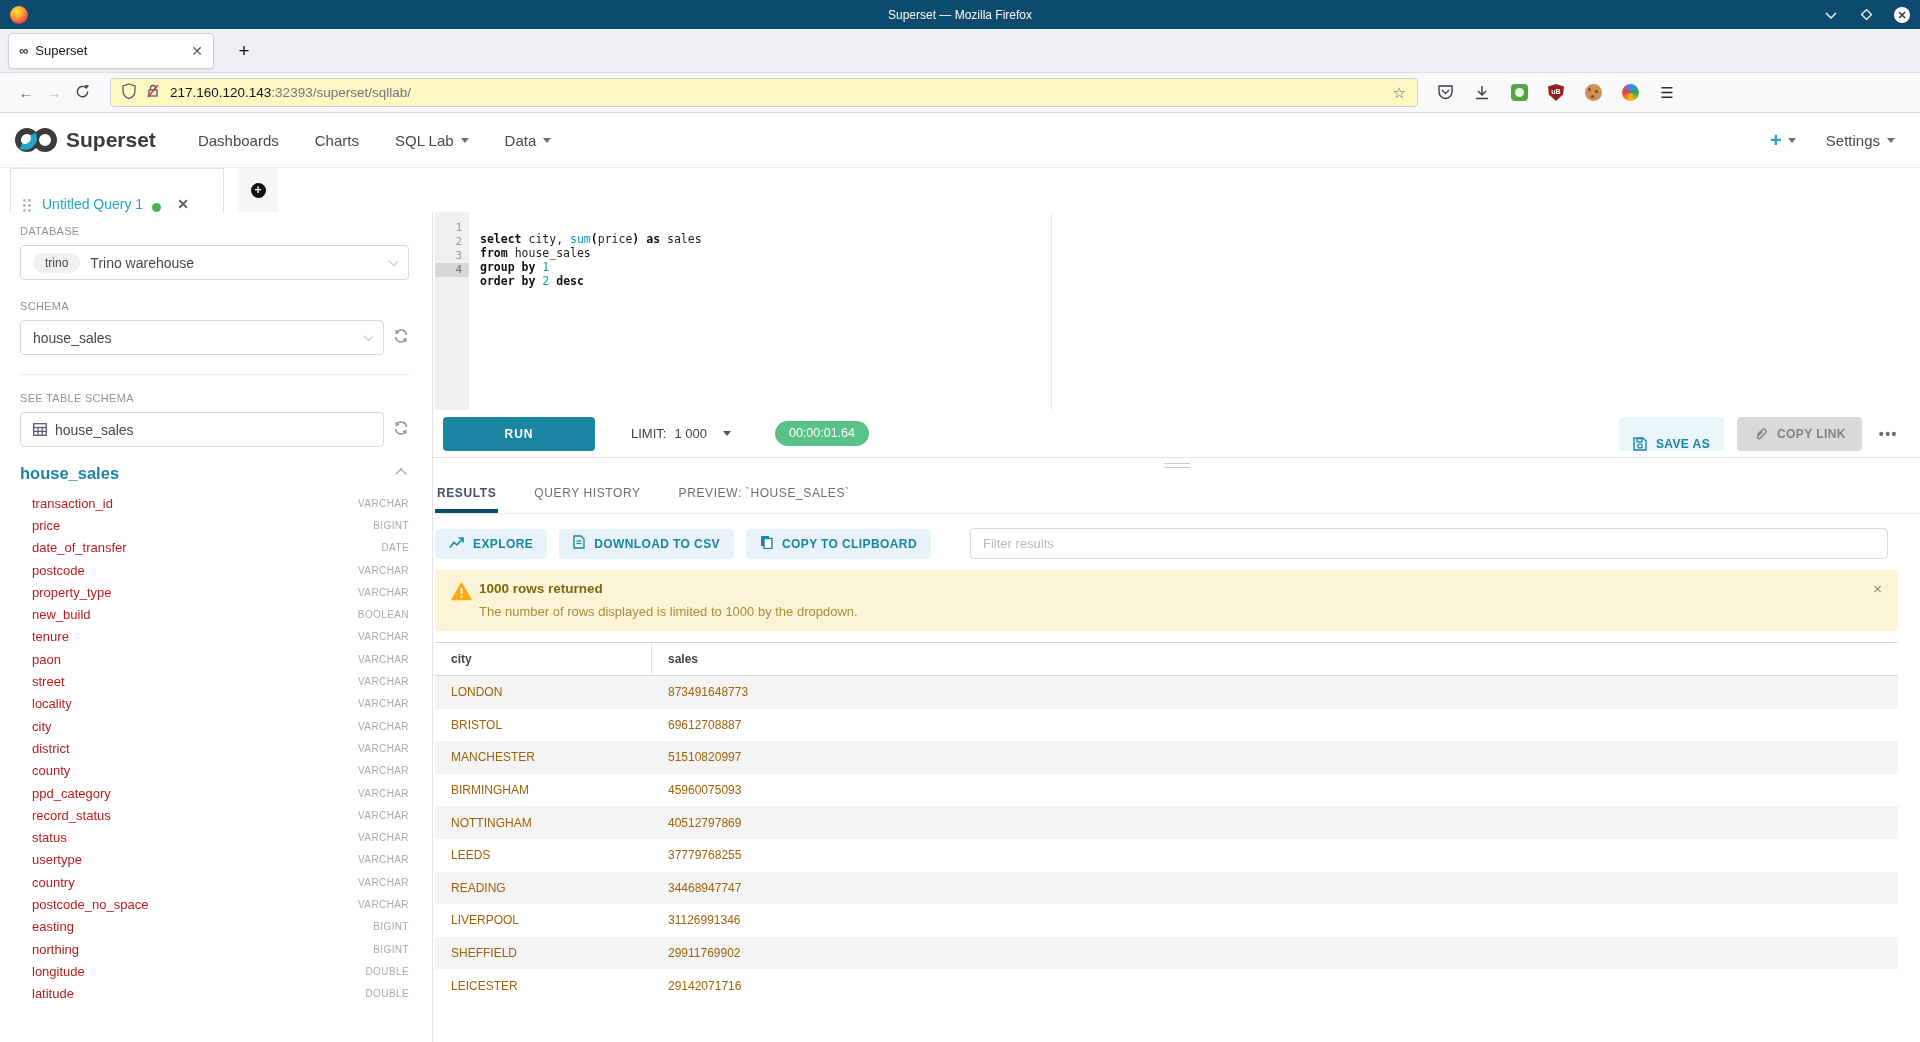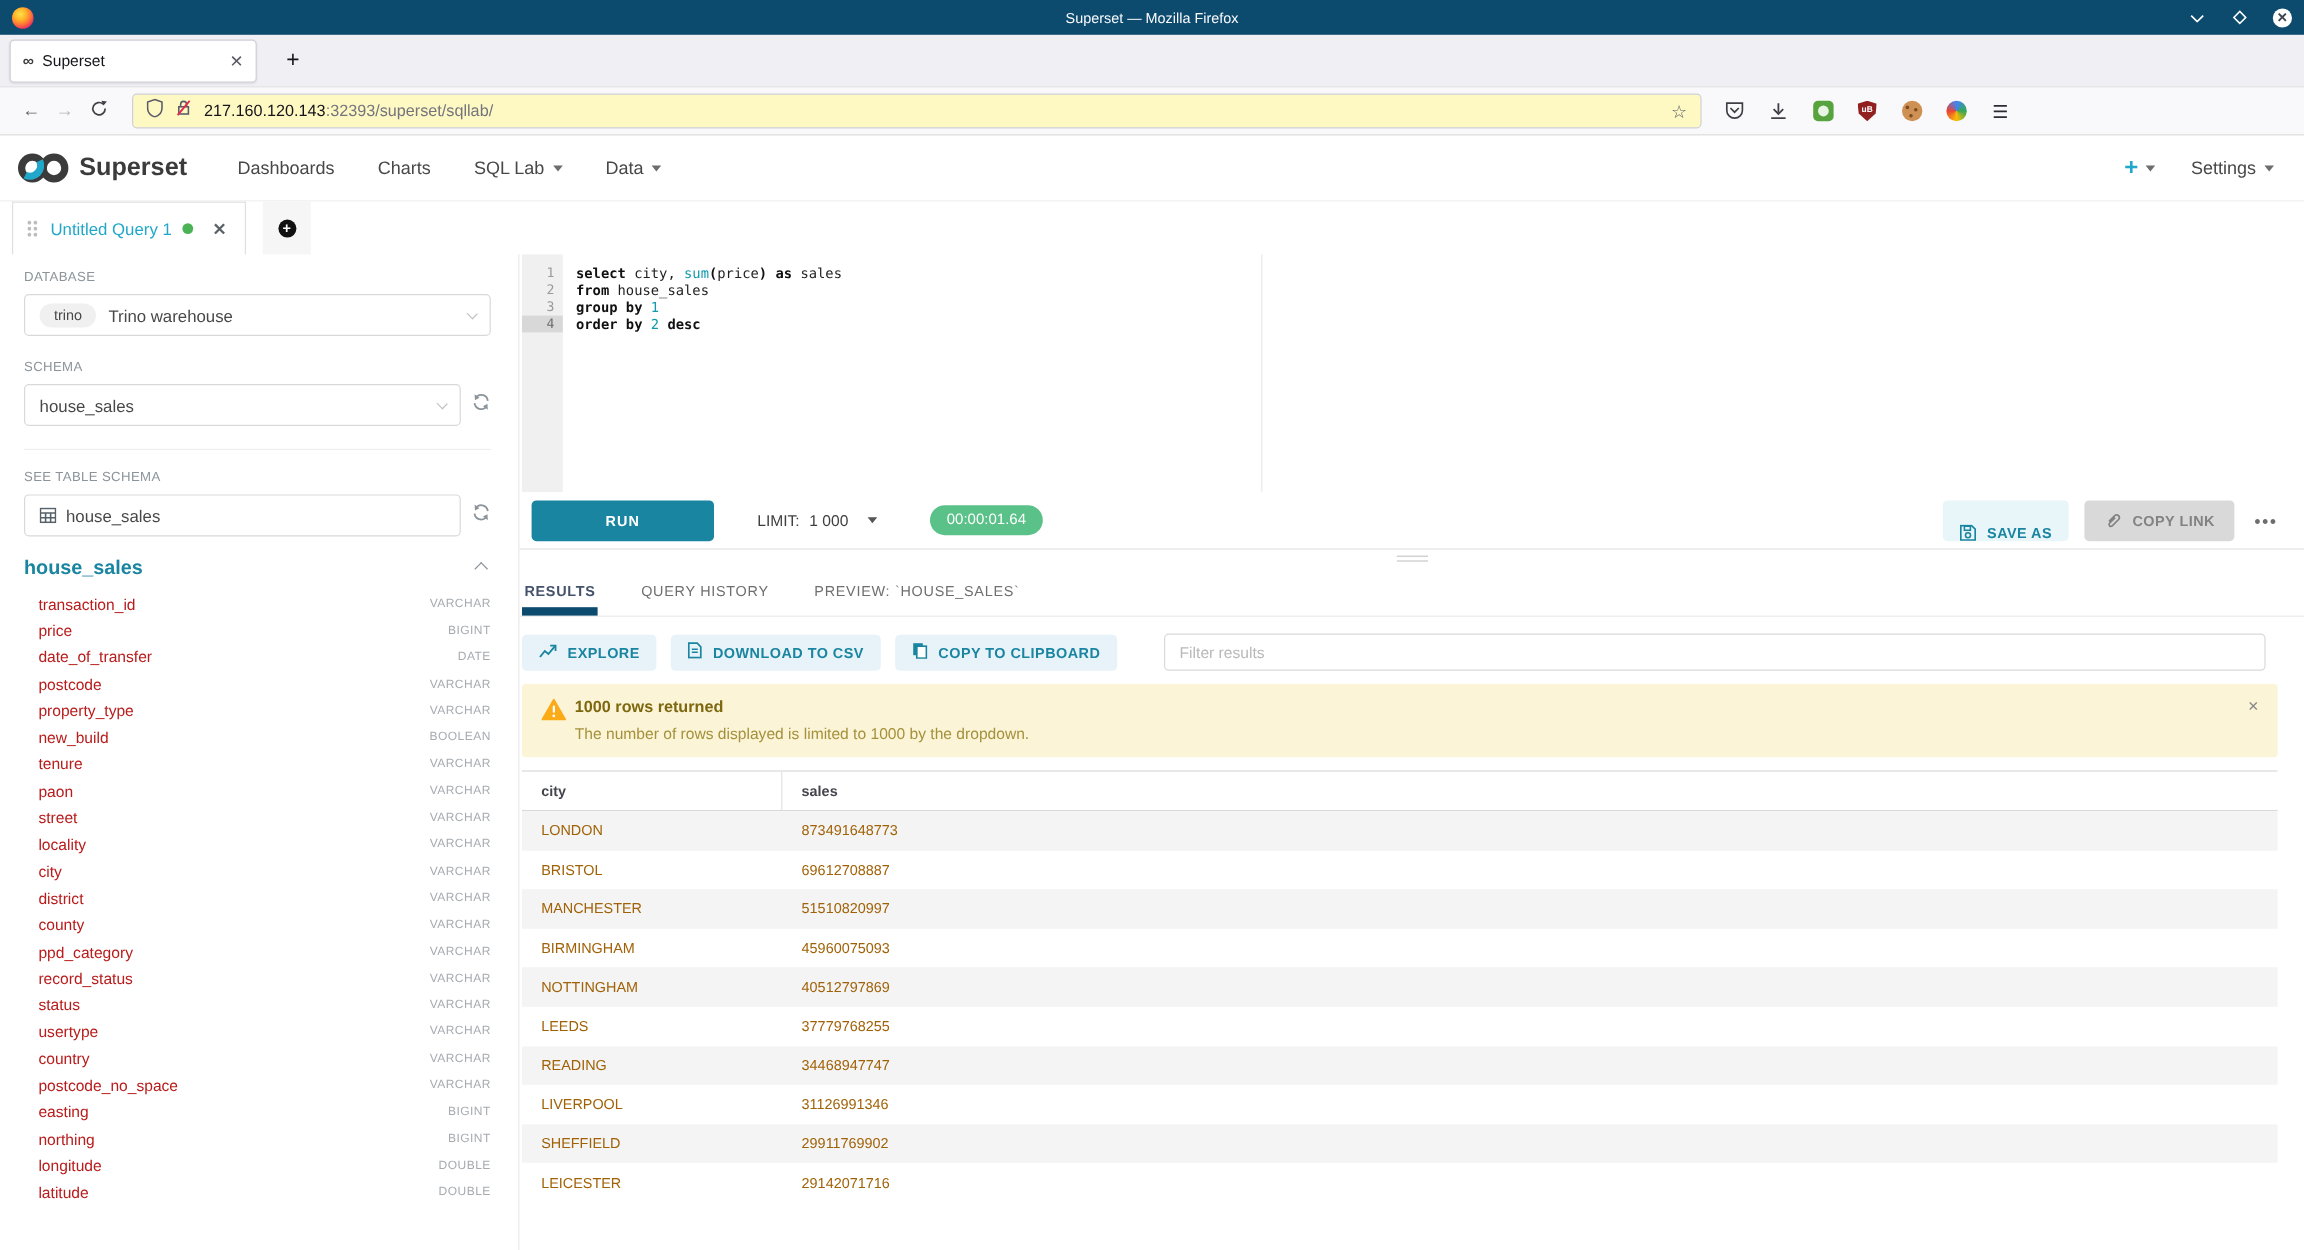--- a/index.html
+++ b/index.html
@@ -50,21 +50,21 @@
   .brand-name { font-size:21px; font-weight:bold; color:#3b3b3b; }
   .nav-links { display:flex; gap:36px; margin-left:42px; }
   .nav-link { font-size:15px; color:#484848; display:flex; align-items:center; gap:7px; }
   .caret { width:0; height:0; border-left:4px solid transparent; border-right:4px solid transparent; border-top:5px solid #6d6d6d; display:inline-block; }
   .nav-right { margin-left:auto; display:flex; align-items:center; gap:30px; }
   .plus-menu { display:flex; align-items:center; gap:6px; }
   .plus-glyph { color:#20a7c9; font-size:20px; font-weight:bold; line-height:1; }
   .settings-menu { display:flex; align-items:center; gap:7px; font-size:15px; }
   
   .qtabrow { height:44px; background:#fff; display:flex; align-items:stretch; }
-  .qtab { margin-left:10px; width:195px; border:1px solid #e0e0e0; border-bottom:none; background:#fff; display:flex; align-items:center; padding:0 12px; }
+  .qtab { margin-left:10px; width:214px; border:1px solid #e0e0e0; border-bottom:none; background:#fff; display:flex; align-items:flex-end; padding:0 12px; }
   .dragdots { display:grid; grid-template-columns:3px 3px; grid-auto-rows:3px; gap:2px; }
   .dragdots i { width:2.5px; height:2.5px; border-radius:50%; background:#bdbdbd; }
   .qtab-title { margin-left:11px; font-size:14px; color:#20a7c9; }
   .qtab-dot { width:9px; height:9px; border-radius:50%; background:#4bb256; margin-left:9px; }
   .qtab-close { margin-left:16px; color:#596066; font-size:14px; font-weight:bold; }
   .addtab { margin-left:14px; width:40px; background:#f6f6f6; display:flex; align-items:center; justify-content:center; }
   .pluscircle { width:15px; height:15px; border-radius:50%; background:#111; color:#fff; font-size:12px; line-height:14px; text-align:center; font-weight:bold; }
   
   .main { display:flex; height:830px; }
   .sidebar { width:433px; border-right:1px solid #e3e3e3; padding:13px 23px 0 20px; overflow:hidden; }
@@ -85,42 +85,42 @@
   .col-row { display:flex; align-items:center; justify-content:space-between; height:22.3px; padding-left:12px; }
   .col-name { font-size:13px; color:#b91c1c; }
   .col-type { font-size:10px; color:#a6abb0; letter-spacing:.4px; }
   
   .editor-pane { flex:1; display:flex; flex-direction:column; background:#fff; }
   .code-area { height:198px; position:relative; font-family:"DejaVu Sans Mono", monospace; }
   .gutter { position:absolute; left:2px; top:0; bottom:0; width:34px; background:#f0f0f0; padding-top:9px; }
   .gutter-num { height:14px; line-height:14px; font-size:11px; color:#9a9a9a; text-align:right; padding-right:7px; }
   .gutter-num.active { background:#d8d8d8; color:#6e6e6e; }
   .print-margin { position:absolute; left:618px; top:0; bottom:0; width:1px; background:#eaeaea; }
-  .code-lines { position:absolute; left:47px; top:9px; }
+  .code-lines { position:absolute; left:47px; top:20px; }
   .code-line { height:14px; line-height:14px; font-size:11.5px; color:#1f1f1f; white-space:pre; }
   .tok-kw { font-weight:bold; color:#111; }
   .tok-fn { color:#0f9bab; }
   
   .run-row { height:48px; display:flex; align-items:center; padding:0 22px 0 10px; border-bottom:1px solid #e3e3e3; }
   .run-btn { width:152px; height:34px; background:#1985a0; color:#fff; border:none; border-radius:4px; font-size:12px; font-weight:bold; letter-spacing:1px; font-family:inherit; }
   .limit-group { margin-left:36px; display:flex; align-items:center; font-size:13px; color:#3f3f3f; gap:8px; }
   .limit-caret { width:0; height:0; border-left:4px solid transparent; border-right:4px solid transparent; border-top:5px solid #555; margin-left:8px; }
   .timer-pill { margin-left:44px; background:#5ac189; color:#fff; font-size:12.5px; height:25px; line-height:25px; padding:0 14px; border-radius:13px; }
   .run-right { margin-left:auto; display:flex; align-items:center; gap:13px; }
   .saveas-btn { height:34px; display:flex; align-items:flex-end; gap:9px; padding:0 14px; background:#e8f6fa; color:#1985a0; font-weight:bold; font-size:12px; letter-spacing:.4px; border:none; border-radius:4px; font-family:inherit; }
   .copylink-btn { height:34px; display:flex; align-items:center; gap:9px; padding:0 16px; background:#d9d9d9; color:#828282; font-weight:bold; font-size:12px; letter-spacing:.4px; border:none; border-radius:4px; font-family:inherit; }
   .more-btn { color:#6e6e6e; font-size:14px; font-weight:bold; letter-spacing:1.5px; margin-left:4px; }
   
   .splitter { height:22px; position:relative; }
   .grip { position:absolute; left:50%; top:5px; transform:translateX(-50%); width:26px; }
   .grip i { display:block; height:0; border-top:1.6px solid #c8c8c8; margin-bottom:3px; }
   
   .results-tabs { height:34px; display:flex; gap:34px; padding-left:2px; border-bottom:1px solid #ececec; }
   .rtab { font-size:12px; letter-spacing:.6px; color:#6f6f6f; font-weight:500; padding:6px 2px 0 2px; }
-  .rtab.active { color:#45526b; font-weight:600; border-bottom:7px solid #0c4a6e; }
+  .rtab.active { color:#45526b; font-weight:600; border-bottom:4px solid #0c4a6e; }
   .results-toolbar { margin-top:14px; padding:0 32px 0 2px; display:flex; align-items:center; gap:12px; }
   .act-btn { height:30px; display:flex; align-items:center; gap:9px; padding:0 14px; background:#e7f3f8; color:#1985a0; font-weight:bold; font-size:12px; letter-spacing:.4px; border:none; border-radius:4px; font-family:inherit; }
   .filter-input { flex:1; margin-left:27px; height:31px; border:1px solid #d9d9d9; border-radius:4px; padding:0 12px; font-size:13px; font-family:inherit; color:#484848; }
   .filter-input::placeholder { color:#b9b9b9; }
   .alert { margin:11px 22px 0 2px; background:#fbf4d6; border-radius:3px; padding:11px 16px 12px 16px; position:relative; }
   .alert-title { margin-left:28px; font-size:13.5px; font-weight:bold; color:#7d670f; }
   .alert-msg { margin-left:28px; margin-top:8px; font-size:13px; color:#a5913c; }
   .alert-close { position:absolute; right:16px; top:10px; color:#8a8a8a; font-size:15px; }
   .warn-tri { position:absolute; left:16px; top:12px; }
   .rtable { margin:11px 22px 0 2px; border-top:1px solid #d9d9d9; }

